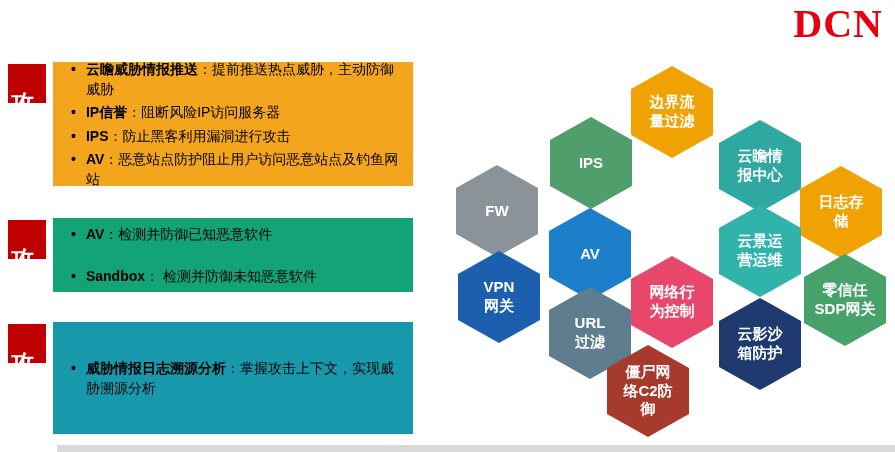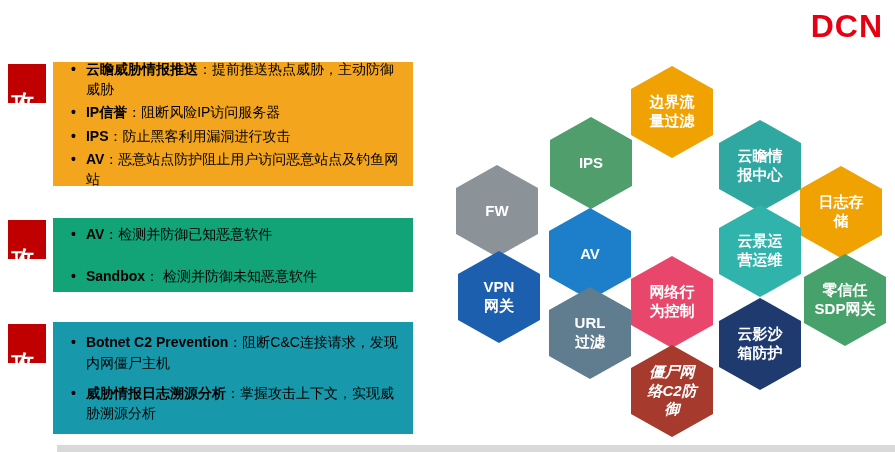--- a/index.html
+++ b/index.html
@@ -10,22 +10,22 @@
   }
   .slide { position:absolute; inset:0; }
 
   
   .title {
     position:absolute; left:8px; top:8px;
     font-size:27px; font-weight:800; color:#ff0000; letter-spacing:0.5px;
     white-space:nowrap;
   }
   .logo {
-    position:absolute; right:12px; top:8px;
-    font-size:32px; font-weight:900; color:#e60012; letter-spacing:1px;
+    position:absolute; right:12px; top:0px;
+    font-size:40px; font-weight:900; color:#e60012; letter-spacing:1px;font-family:Liberation Serif, serif;
   }
 
   
   .vlabel {
     position:absolute; left:8px; width:38px;
     color:#ffffff; font-weight:800; font-size:23px;
     writing-mode:vertical-rl; text-orientation:upright;
     letter-spacing:7px; padding:9px 7px; text-align:center;
   }
   .l1 { top:64px; }
@@ -65,21 +65,21 @@
   .hx4  { left:719px; top:120px; } 
   .hx5  { left:800px; top:166px; } 
   .hx6  { left:631px; top:168px; } 
   .hx7  { left:549px; top:208px; } 
   .hx8  { left:719px; top:205px; } 
   .hx9  { left:804px; top:254px; } 
   .hx10 { left:458px; top:251px; } 
   .hx11 { left:631px; top:256px; } 
   .hx12 { left:549px; top:287px; } 
   .hx13 { left:719px; top:298px; } 
-  .hx14 { left:631px; top:345px;font-style:italic; } 
+  .hx14 { left:607px; top:345px; } 
 
   .footer-bar {
     position:absolute; left:57px; top:445px; width:838px; height:7px;
     background:#d9d9d9;
   }
 </style>
 </head>
 <body>
 
 <div class="slide">
@@ -108,23 +108,20 @@
   <div class="pbox b2" style="background: rgb(18, 163, 119);">
     <div class="bullet">
       <span class="btxt"><b>AV</b><span>：检测并防御已知恶意软件</span></span>
     </div>
     <div class="bullet">
       <span class="btxt"><b>Sandbox</b><span>： 检测并防御未知恶意软件</span></span>
     </div>
   </div>
 
   <div class="pbox b3" style="background: rgb(23, 153, 171);">
-    <div class="bullet">
-      <span class="btxt"><b>Botnet C2 Prevention</b><span>：阻断C&amp;C连接请求，发现内网僵尸主机</span></span>
-    </div>
     <div class="bullet">
       <span class="btxt"><b>威胁情报日志溯源分析</b><span>：掌握攻击上下文，实现威胁溯源分析</span></span>
     </div>
   </div>
 
   <div class="hex hx1" style="background: rgb(139, 146, 152);">
       <span class="hex-label">FW</span>
     </div>
   <div class="hex hx2" style="background: rgb(79, 158, 107);">
       <span class="hex-label">IPS</span>

